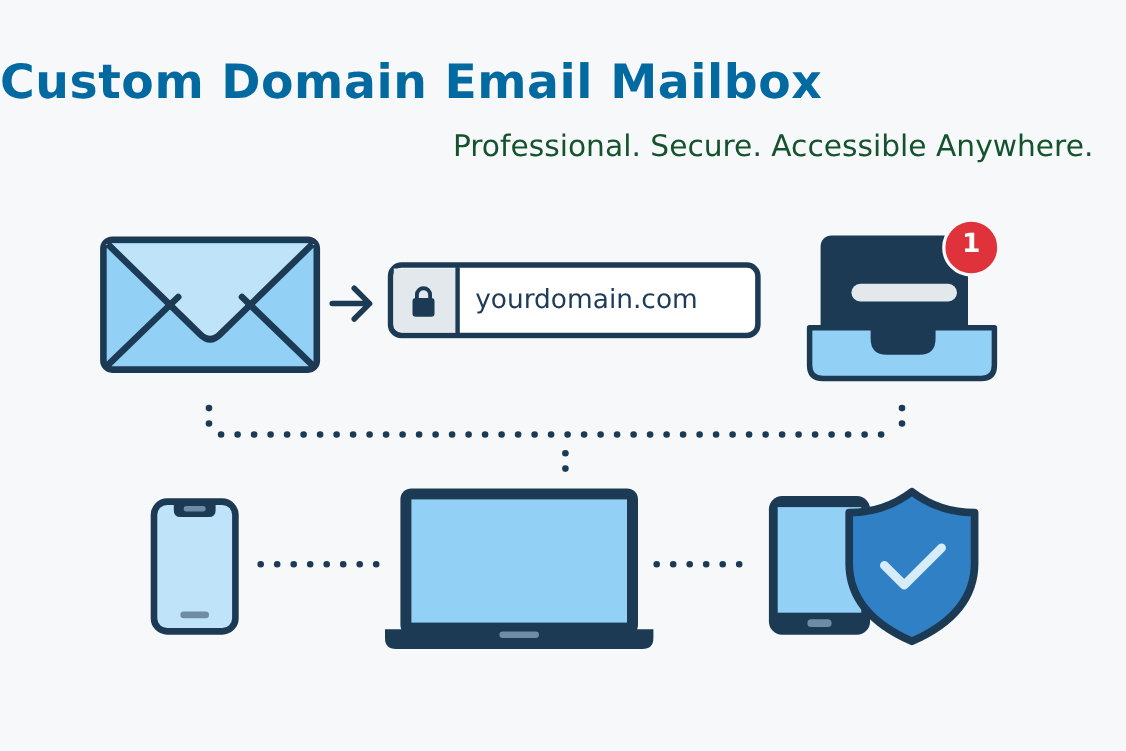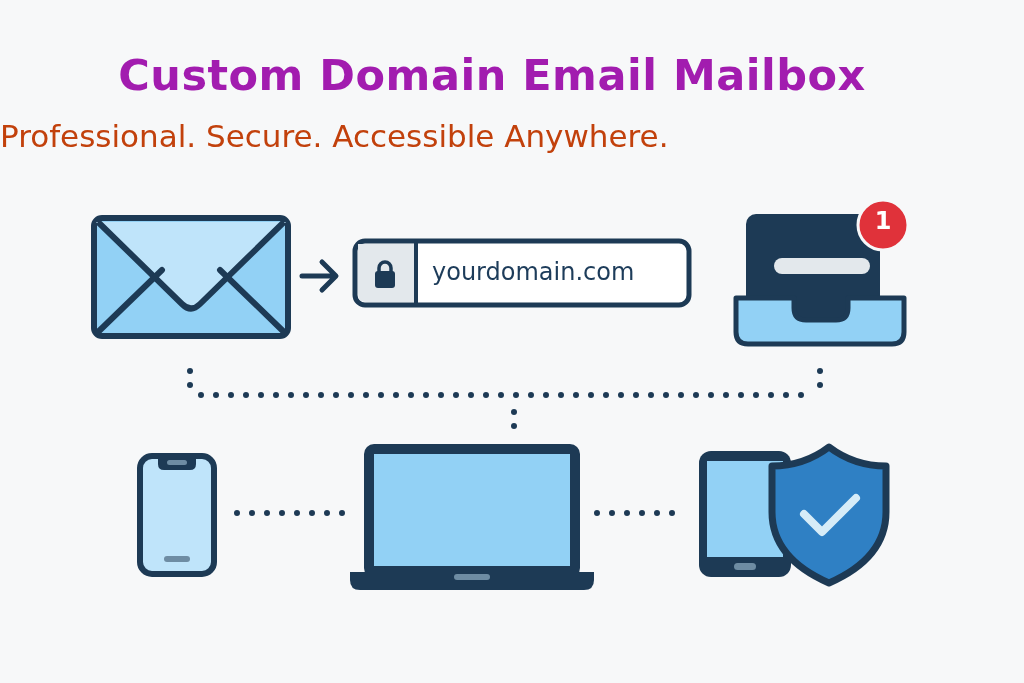--- a/index.html
+++ b/index.html
@@ -1,18 +1,18 @@
 <!DOCTYPE html>
 <html><head>
 <meta charset="utf-8">
 <style>
   html,body{margin:0;padding:0;}
   body{width:1024px;height:683px;background:#f7f8f9;position:relative;overflow:hidden;font-family:"DejaVu Sans","Liberation Sans",sans-serif;}
-  .title{position:absolute;left:0;width:984px;top:50px;text-align:center;font-size:43px;font-weight:bold;color:#a21caf;letter-spacing:0.5px;}
-  .subtitle{position:absolute;left:0;width:994px;top:118px;text-align:left;font-size:31px;color:#c2410c;}
+  .title{position:absolute;left:0;width:984px;top:50px;text-align:left;font-size:43px;font-weight:bold;color:#0369a1;letter-spacing:0.5px;}
+  .subtitle{position:absolute;left:0;width:994px;top:118px;text-align:right;font-size:27px;color:#14532d;}
   .abs{position:absolute;}
   .domain-text{position:absolute;left:432px;top:258px;font-size:24px;color:#1d3c5a;}
 </style>
 </head>
 <body>
 
 <div class="title">Custom Domain Email Mailbox</div>
 <div class="subtitle">Professional. Secure. Accessible Anywhere.</div>
 
 <svg class="abs" style="left:90px;top:214px" width="202" height="126" viewBox="0 0 202 126">

